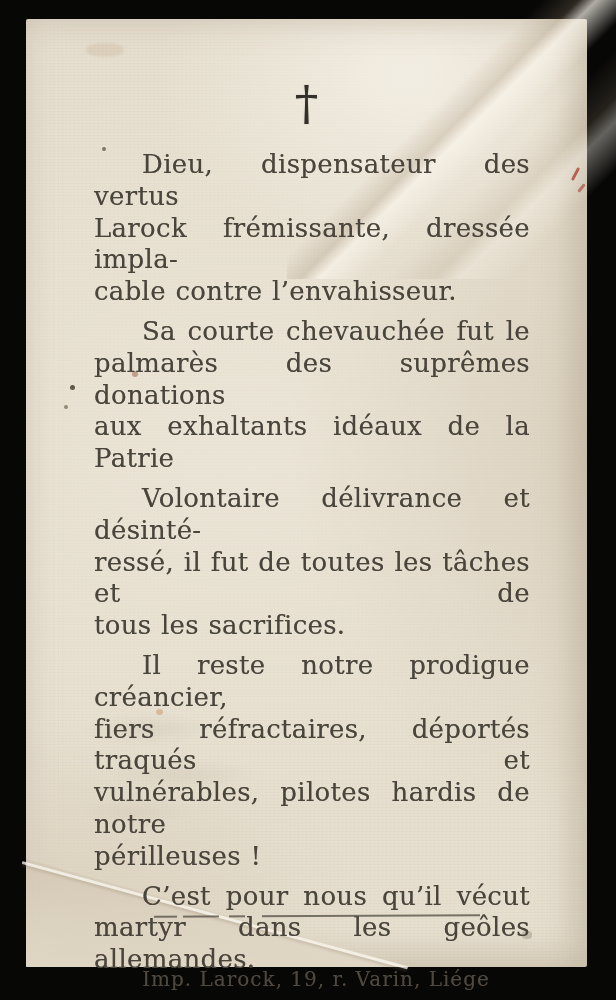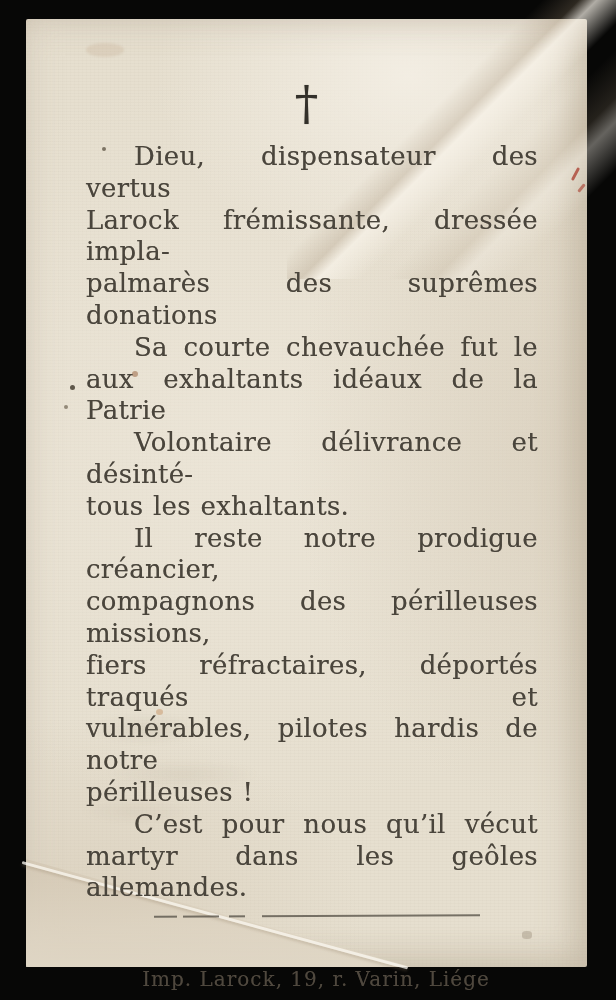--- a/index.html
+++ b/index.html
@@ -64,21 +64,21 @@
     position:absolute;left:0;top:60px;width:100%;text-align:center;
     font-size:47px;line-height:1;color:#33302a;
     text-shadow:0 0 1px rgba(51,48,42,.5);
   }
   .text-block{
     position:absolute;left:60px;top:122px;width:452px;
     font-size:26px;line-height:31.8px;color:#4a453c;
     letter-spacing:.3px;word-spacing:1px;
     text-shadow:0 0 .6px rgba(74,69,60,.55);
   }
-  .para{margin:0;}
+  .para{margin:8px;}
   .line{text-align:justify;text-align-last:justify;}
   .line.plast{text-align-last:left;}
   .line.ind{text-indent:48px;}
   .divider{
     position:absolute;left:128px;top:896px;width:326px;height:2px;opacity:.8;
     background:linear-gradient(to right,
       #5a554b 0 7%, rgba(0,0,0,0) 7% 9%,
       #5a554b 9% 20%, rgba(0,0,0,0) 20% 23%,
       #5a554b 23% 28%, rgba(0,0,0,0) 28% 33%,
       #5a554b 33% 100%);
@@ -109,33 +109,34 @@
   <div class="speck sp7"></div>
   <div class="stain-red1"></div>
   <div class="stain-red2"></div>
 
   <div class="cross">†</div>
 
   <div class="text-block">
     <div class="para">
       <div class="line ind">Dieu, dispensateur des vertus</div>
       <div class="line">Larock frémissante, dressée impla-</div>
+      <div class="line plast">cable contre l’envahisseur.</div>
     </div>
     <div class="para">
+      <div class="line ind">Sa courte chevauchée fut le</div>
       <div class="line">palmarès des suprêmes donations</div>
-      <div class="line ind">Sa courte chevauchée fut le</div>
       <div class="line">aux exhaltants idéaux de la Patrie</div>
     </div>
     <div class="para">
       <div class="line ind">Volontaire délivrance et désinté-</div>
-      <div class="line plast">tous les exhaltants.</div>
+      <div class="line">ressé, il fut de toutes les tâches et de</div>
+      <div class="line plast">tous les sacrifices.</div>
     </div>
     <div class="para">
       <div class="line ind">Il reste notre prodigue créancier,</div>
-      <div class="line">compagnons des périlleuses missions,</div>
       <div class="line">fiers réfractaires, déportés traqués et</div>
       <div class="line">vulnérables, pilotes hardis de notre</div>
       <div class="line plast">périlleuses !</div>
     </div>
     <div class="para">
       <div class="line ind">C’est pour nous qu’il vécut</div>
       <div class="line plast">martyr dans les geôles allemandes.</div>
     </div>
 
   </div>

